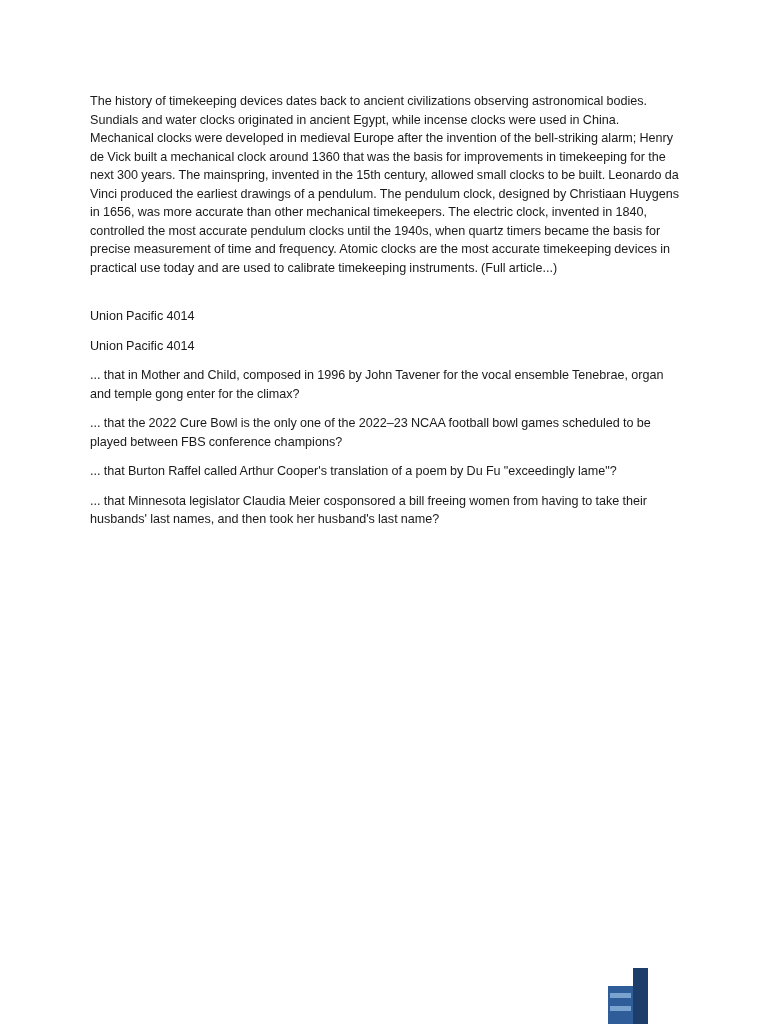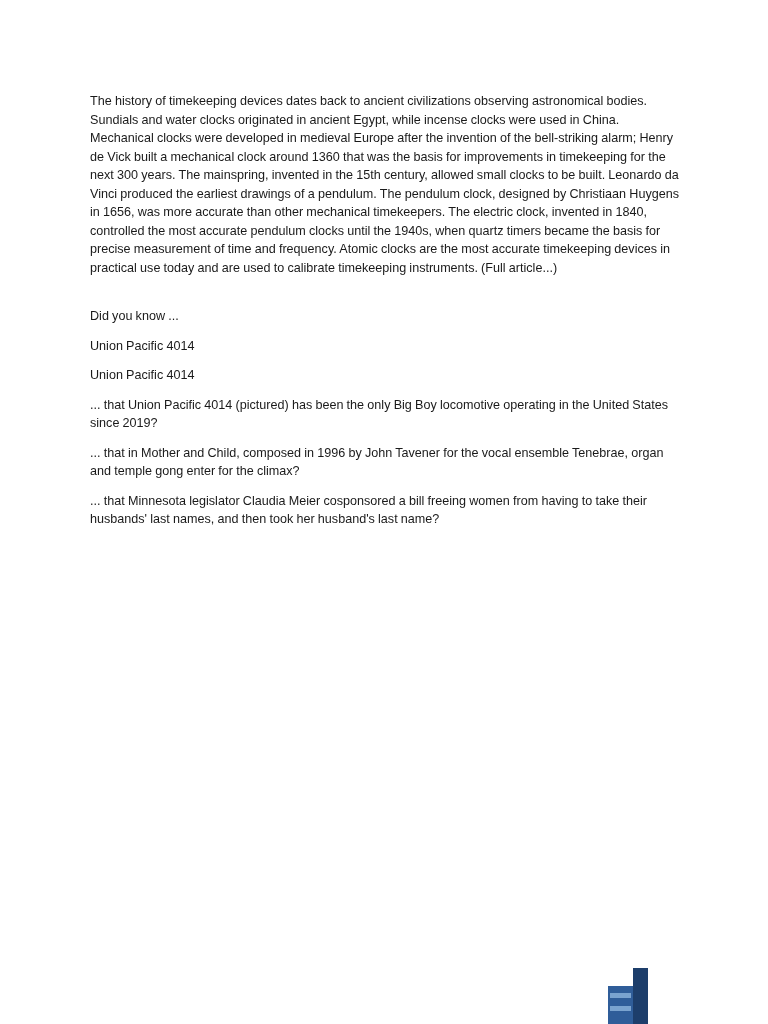--- a/index.html
+++ b/index.html
@@ -72,32 +72,32 @@
 </head>
 <body>
 
 <div class="doc-page">
   <div class="content">
 
     <p class="intro">The history of timekeeping devices dates back to ancient civilizations observing astronomical bodies. Sundials and water clocks originated in ancient Egypt, while incense clocks were used in China. Mechanical clocks were developed in medieval Europe after the invention of the bell-striking alarm; Henry de Vick built a mechanical clock around 1360 that was the basis for improvements in timekeeping for the next 300 years. The mainspring, invented in the 15th century, allowed small clocks to be built. Leonardo da Vinci produced the earliest drawings of a pendulum. The pendulum clock, designed by Christiaan Huygens in 1656, was more accurate than other mechanical timekeepers. The electric clock, invented in 1840, controlled the most accurate pendulum clocks until the 1940s, when quartz timers became the basis for precise measurement of time and frequency. Atomic clocks are the most accurate timekeeping devices in practical use today and are used to calibrate timekeeping instruments. (Full article...)</p>
 
 
 
-    <p class="single">Did you know ...</p>
 
     <p class="single">Union Pacific 4014</p>
 
     <p class="single">Union Pacific 4014</p>
 
-    <p class="fact">... that Union Pacific 4014 (pictured) has been the only Big Boy locomotive operating in the United States since 2019?</p>
 
 
     <p class="fact">... that in Mother and Child, composed in 1996 by John Tavener for the vocal ensemble Tenebrae, organ and temple gong enter for the climax?</p>
 
+    <p class="fact">... that the 2022 Cure Bowl is the only one of the 2022–23 NCAA football bowl games scheduled to be played between FBS conference champions?</p>
 
+    <p class="fact">... that Burton Raffel called Arthur Cooper's translation of a poem by Du Fu "exceedingly lame"?</p>
 
     <p class="fact">... that Minnesota legislator Claudia Meier cosponsored a bill freeing women from having to take their husbands' last names, and then took her husband's last name?</p>
 
 
 
   </div>
 
   <div class="next-page-preview">
     <div class="np-right" style="background-color: rgb(29, 62, 107);"></div>
     <div class="np-left" style="background-color: rgb(47, 93, 153);">

